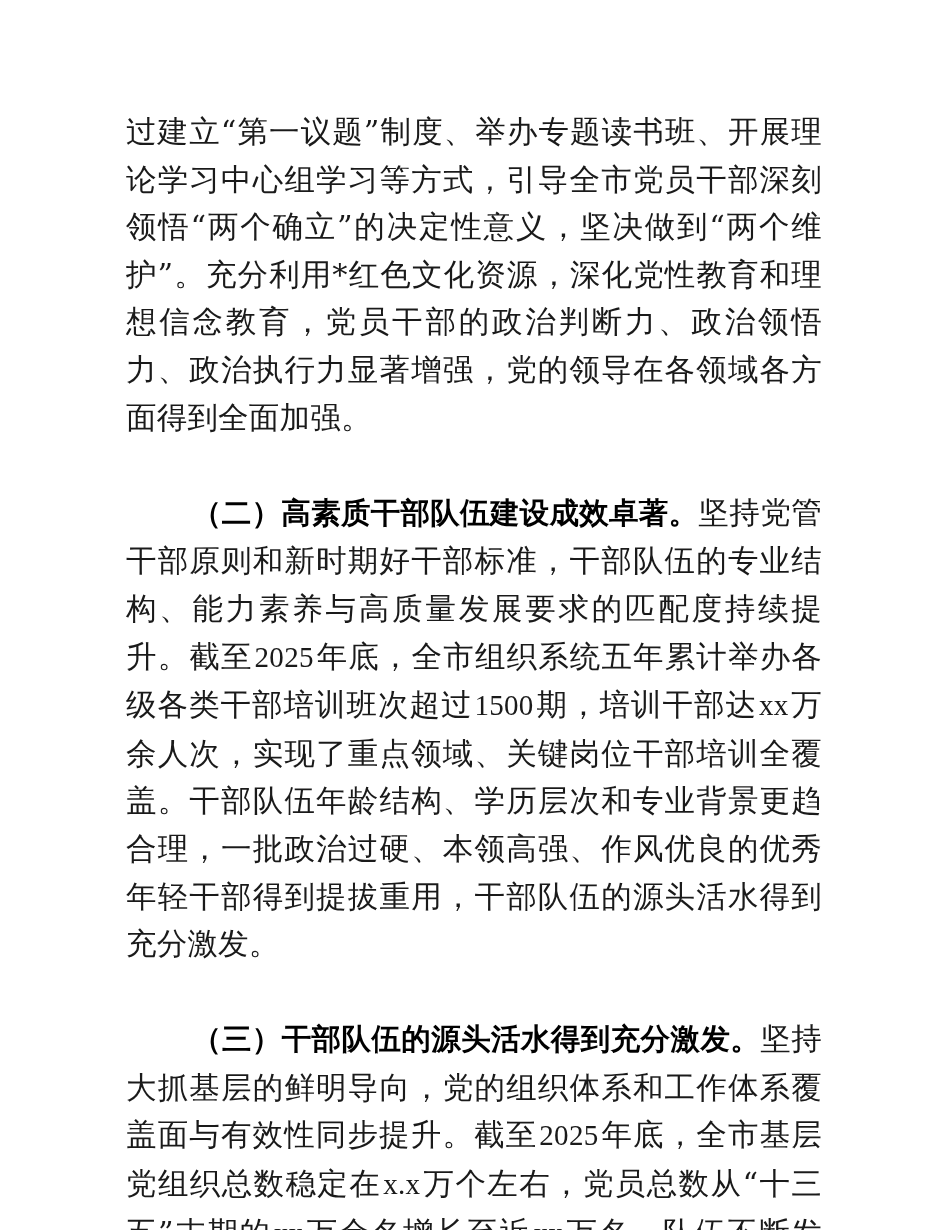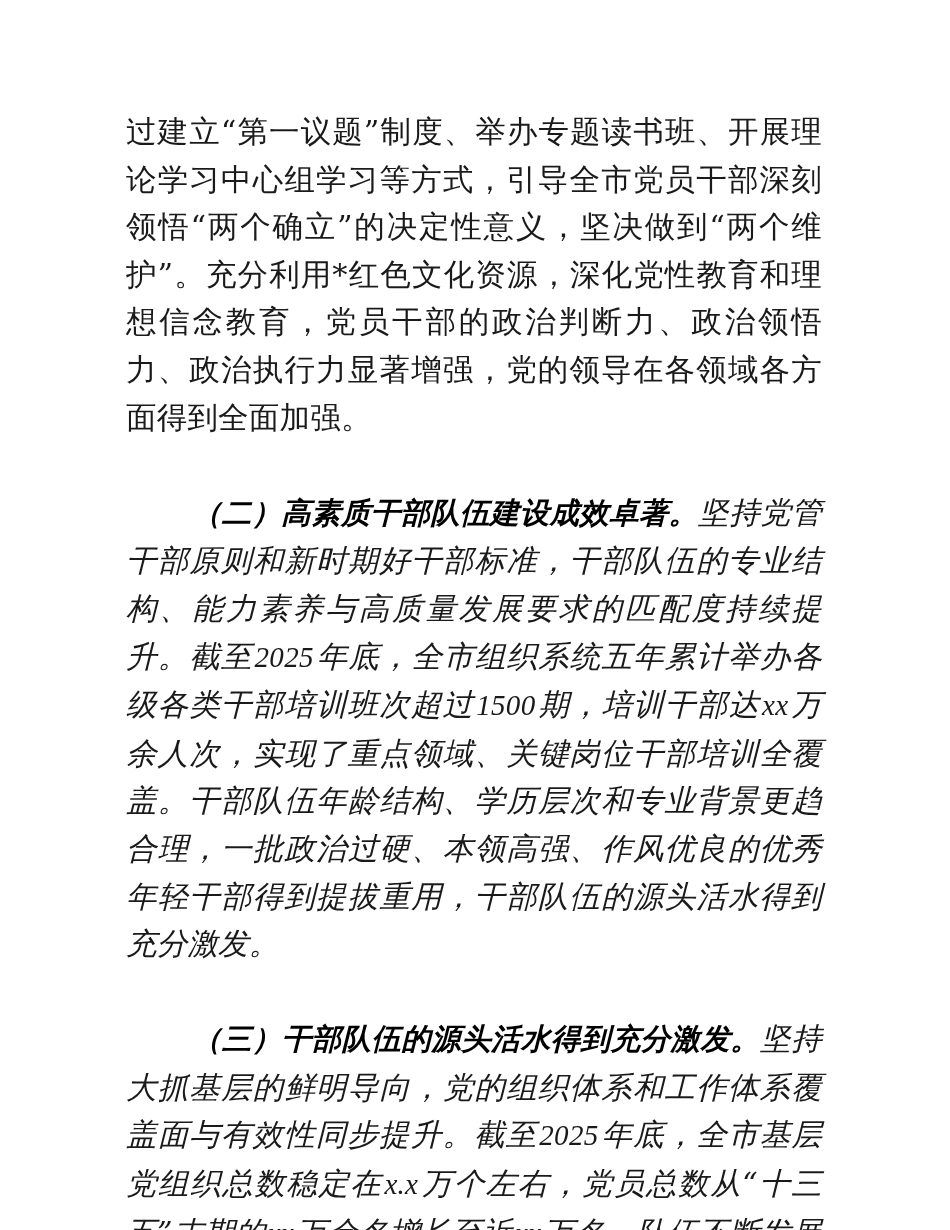--- a/index.html
+++ b/index.html
@@ -45,21 +45,20 @@
     word-break: break-all;
     -webkit-font-smoothing: antialiased;
   }
 
   .para + .para {
     margin-top: 47.6px;
   }
 
   .indent {
     text-indent: 66px;
-    font-style: italic;
   }
 
   
   .heading-run-in {
     font-family: "DejaVu Sans", "Liberation Sans", sans-serif;
     font-weight: 700;
     font-size: 29.5px;
     letter-spacing: 0;
     color: #000000;
   }

